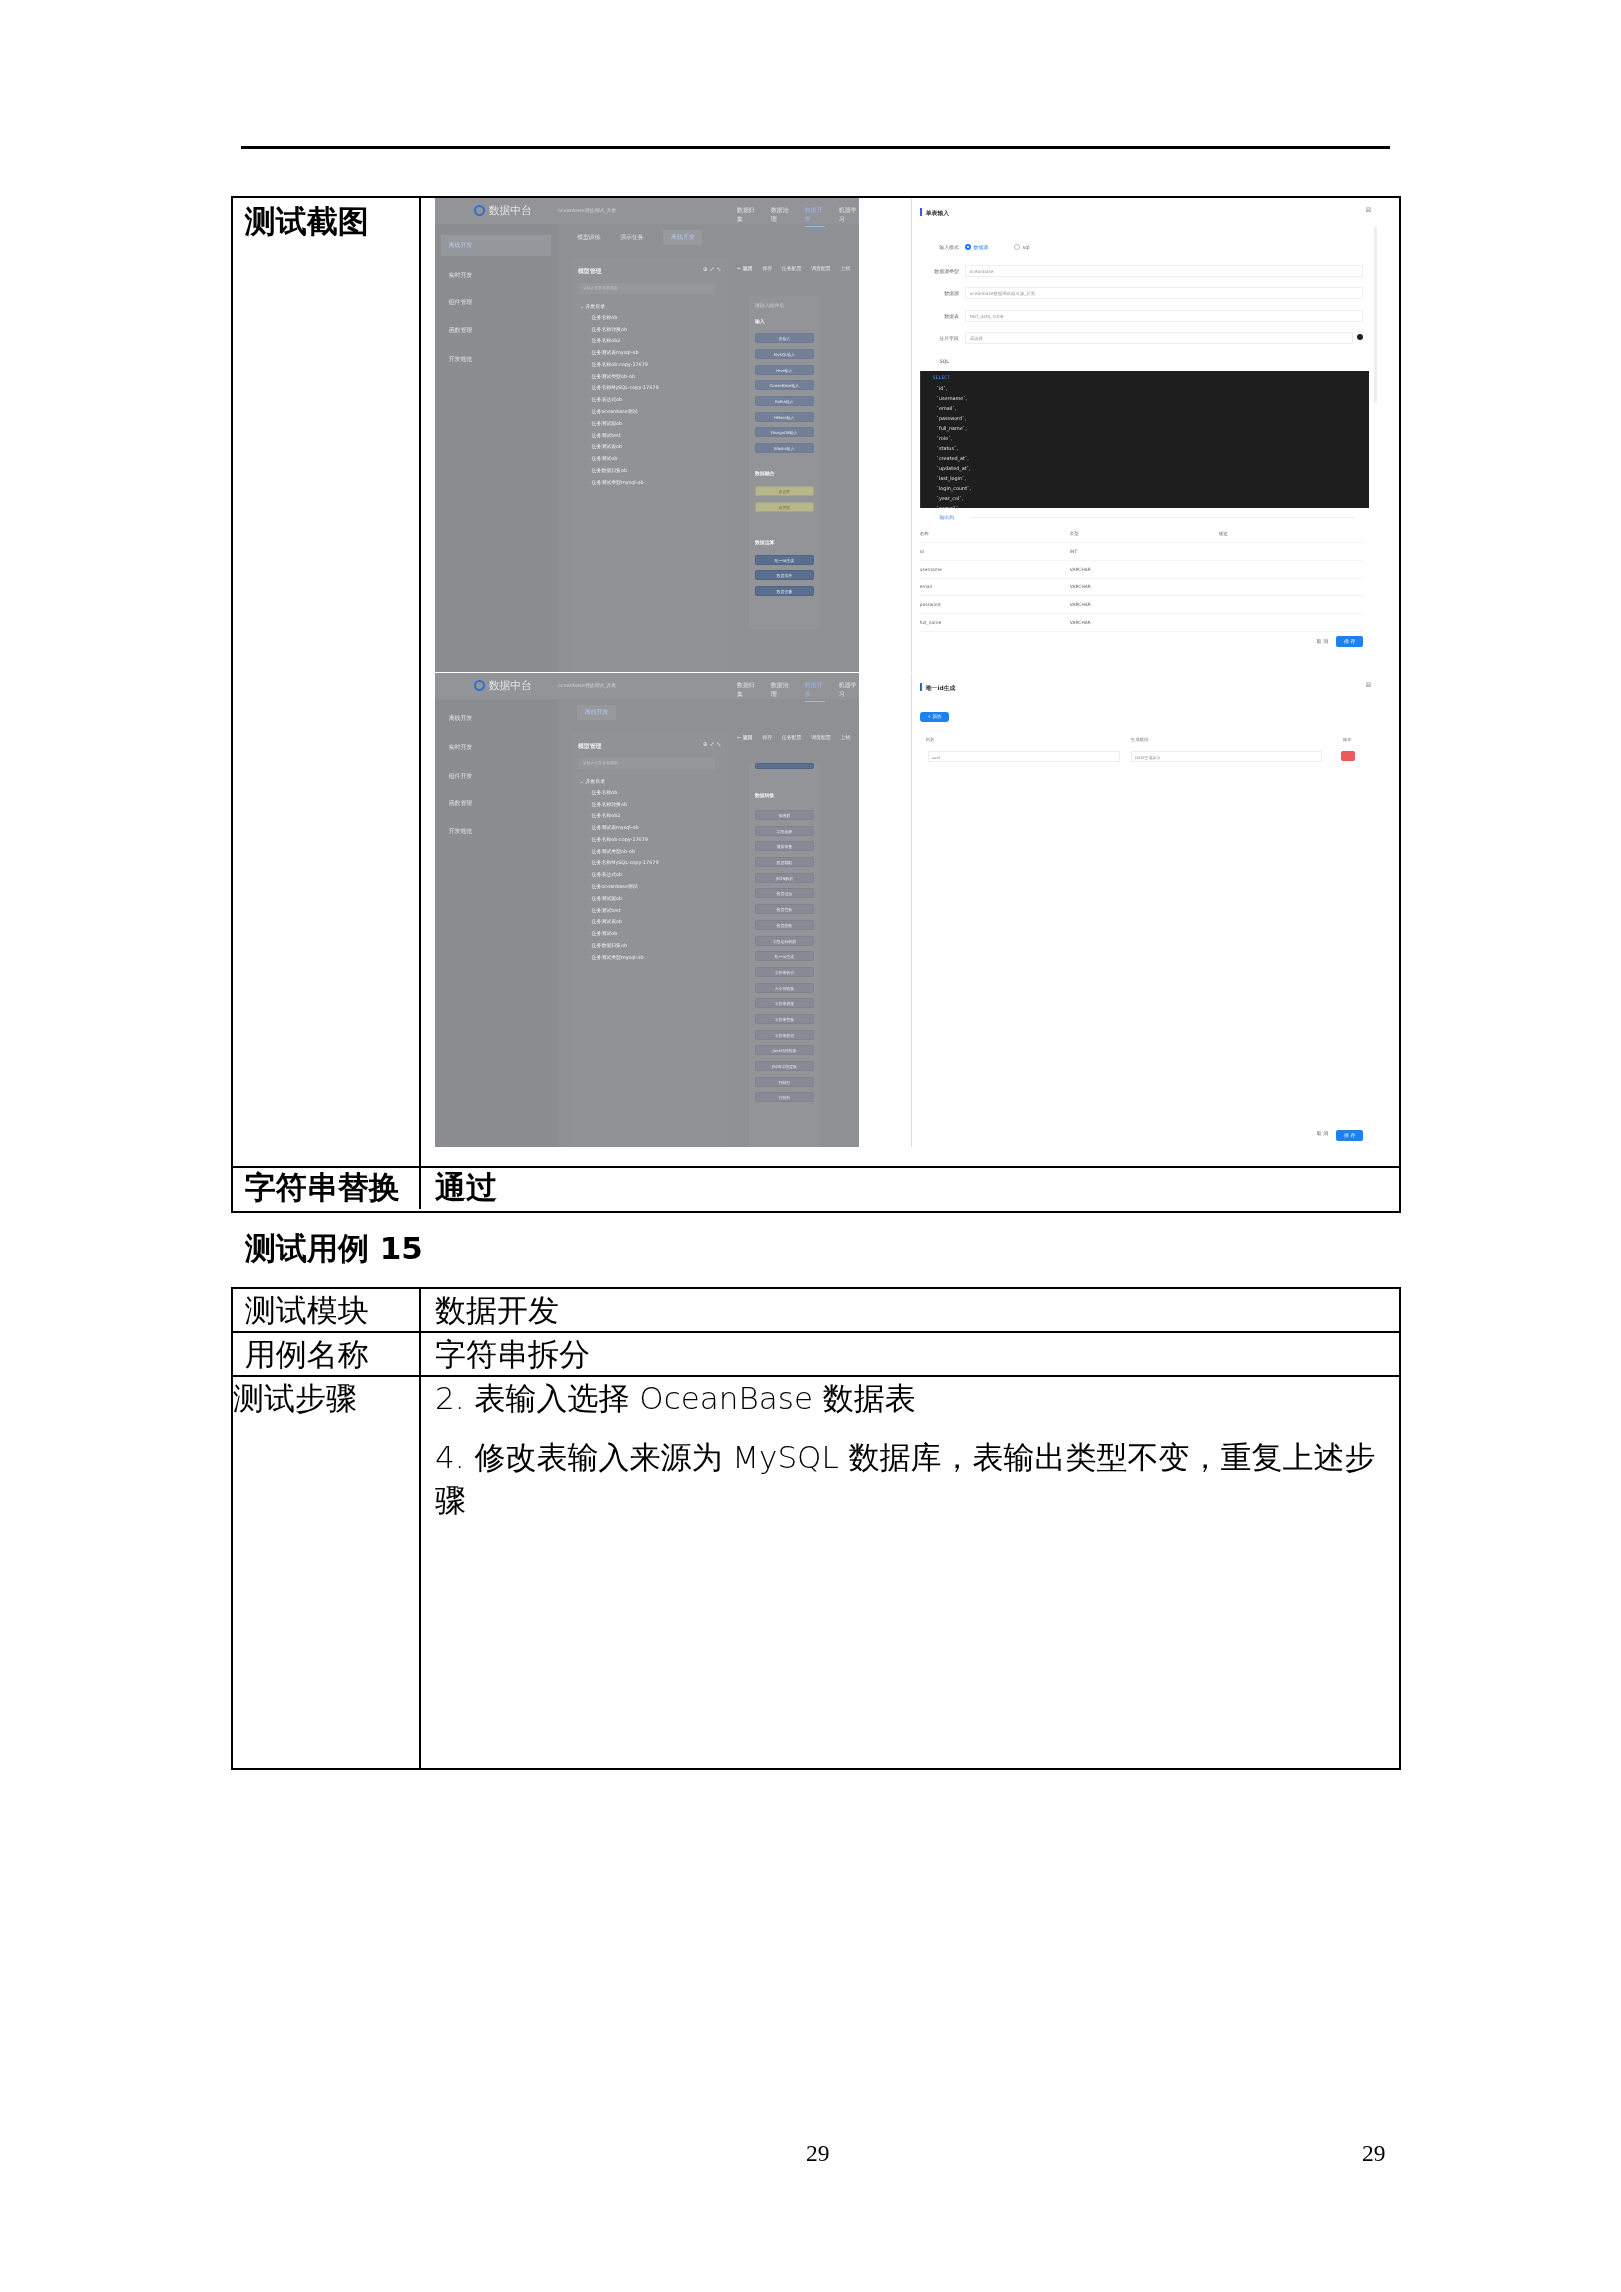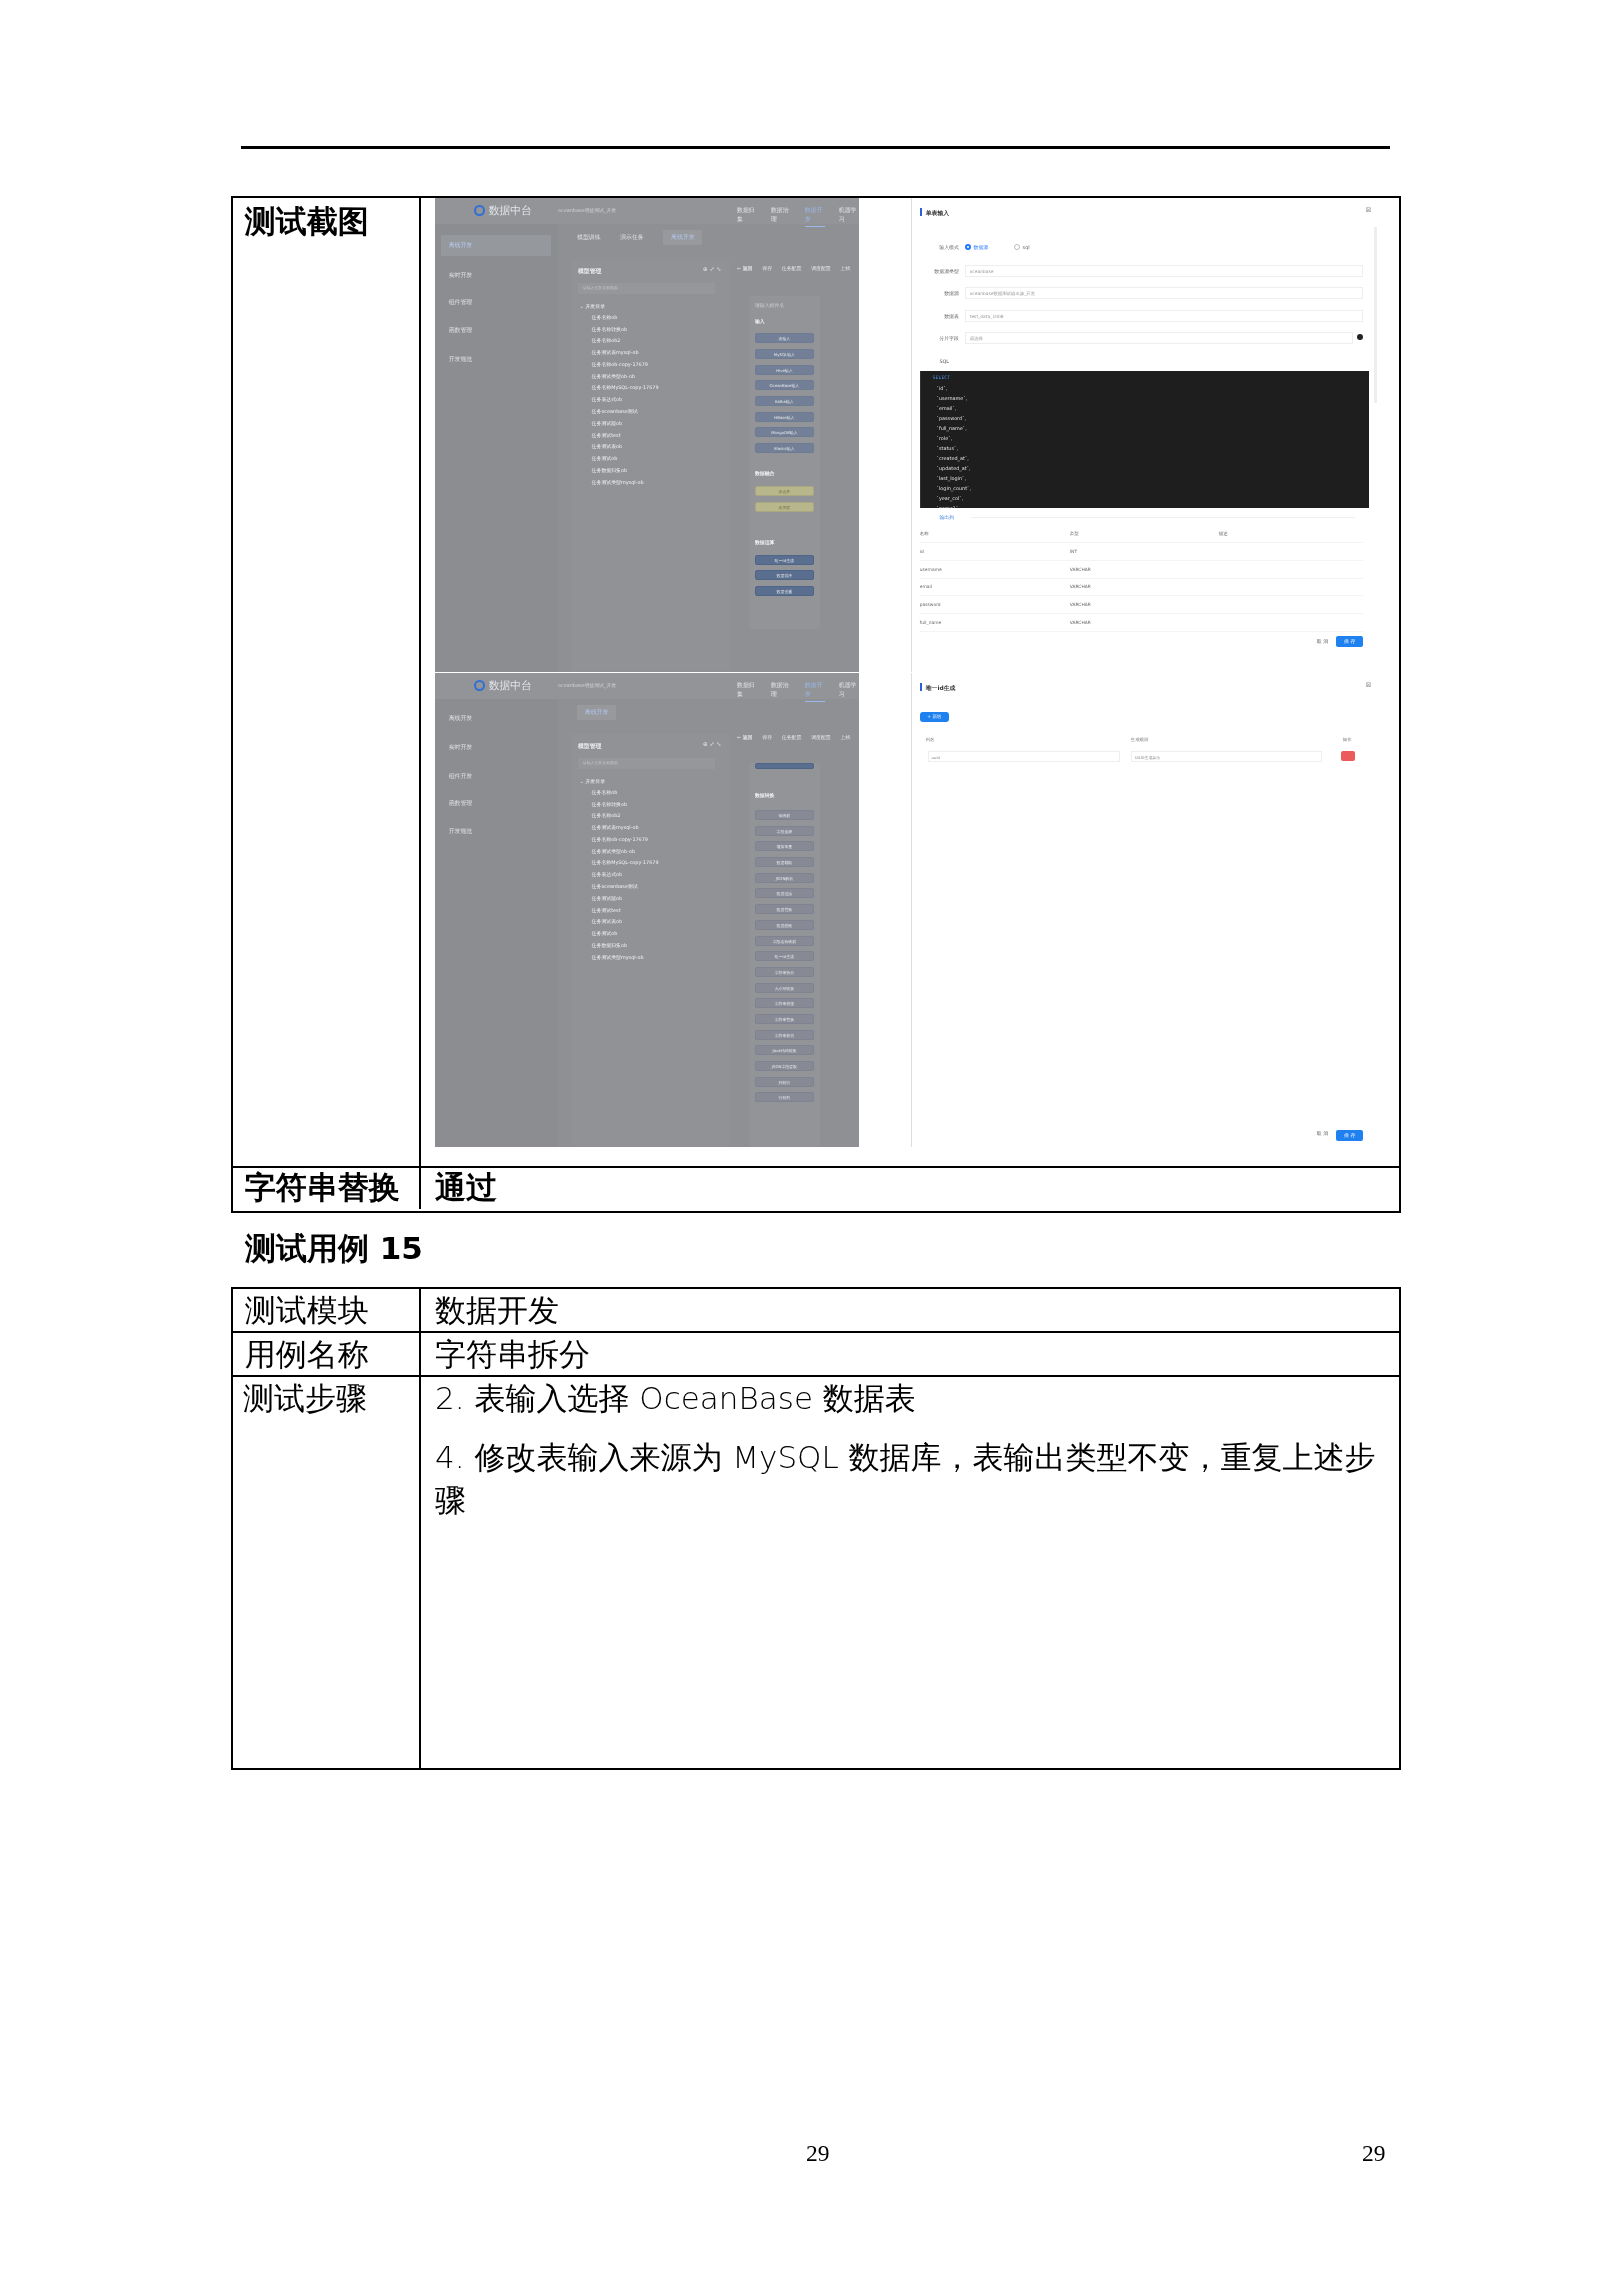--- a/index.html
+++ b/index.html
@@ -366,21 +366,21 @@
     <div class="rc step">字符串拆分</div>
   </div>
   <div class="row" style="top:0;height:44px">
     <div class="lc">
         <div class="step" style="padding-left:11.8px">测试模块</div>
       </div>
     <div class="rc step">数据开发</div>
   </div>
   <div class="row" style="top:88px;height:392px">
     <div class="lc">
-        <div class="step" style="padding-left:10px">测试步骤</div>
+        <div class="step" style="padding-left:0">测试步骤</div>
       </div>
     <div class="rc">
       <div class="step" style="margin-bottom:15.7px">2. 表输入选择 OceanBase 数据表</div>
       <div class="step" style="margin-bottom:15.7px">4. 修改表输入来源为 MySQL 数据库，表输出类型不变，重复上述步骤</div>
     </div>
   </div>
 </div>
 
 <div class="page-num" style="left:806px">29</div>
 <div class="page-num" style="left:1362px">29</div>

